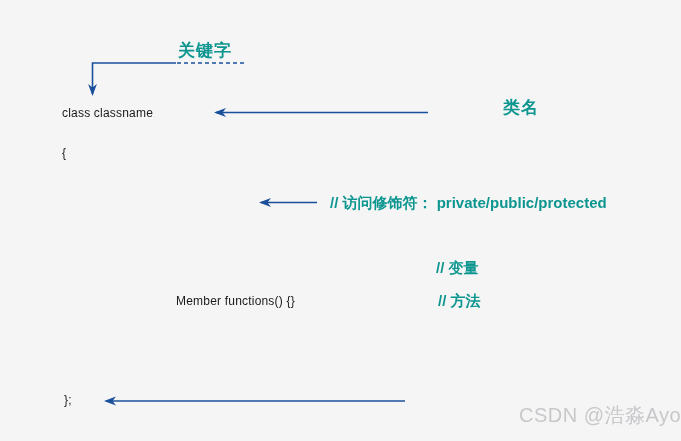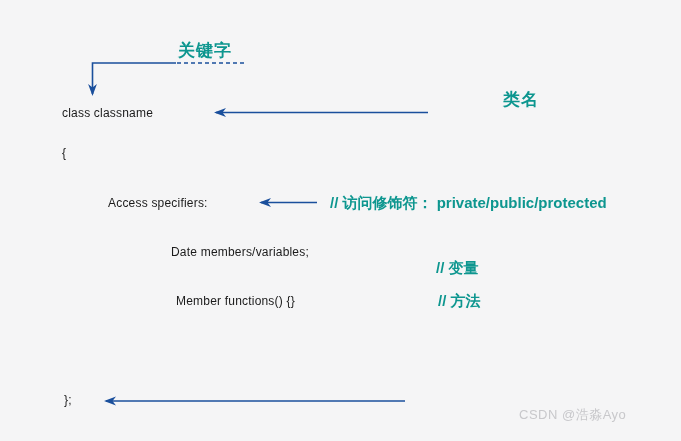--- a/index.html
+++ b/index.html
@@ -22,21 +22,21 @@
     letter-spacing: 0.2px;
   }
   .teal {
     color: var(--teal, #0d968f);
     font-weight: bold;
   }
   .cjk-label { font-size: 17px; line-height: 20px; letter-spacing: 1px; }
   .comment   { font-size: 15px; line-height: 19px; }
   .watermark {
     color: var(--watermark, #c8c8cb);
-    font-size: 13px;
+    font-size: 20px;
     line-height: 22px;
     letter-spacing: 0.5px;
     font-weight: normal;
   }
   svg.overlay {
     position: absolute;
     left: 0; top: 0;
     width: 681px; height: 441px;
     pointer-events: none;
   }
@@ -61,29 +61,27 @@
 
     <path d="M317,202.5 H261" fill="none" stroke-width="1.6" marker-end="url(#ah)" stroke="#1a4f9c"></path>
 
     <path d="M405,401 H106" fill="none" stroke-width="1.6" marker-end="url(#ah)" stroke="#1a4f9c"></path>
   </svg>
 
   <div class="abs teal cjk-label" style="left:178px; top:41px;">关键字</div>
 
   <div class="abs code" style="left:62px; top:104px;">class classname</div>
 
-  <div class="abs teal cjk-label" style="left:503px; top:90px;">类名</div>
+  <div class="abs teal cjk-label" style="left:503px; top:98px;">类名</div>
 
   <div class="abs code" style="left:62px; top:144px;">{</div>
 
-  <div class="abs code" style="left:108px; top:194px;">Access specifiers:</div>
 
   <div class="abs teal comment" style="left:330px; top:193px;">// 访问修饰符： private/public/protected</div>
 
-  <div class="abs code" style="left:171px; top:243px;">Date members/variables;</div>
 
   <div class="abs teal comment" style="left:436px; top:258px;">// 变量</div>
 
   <div class="abs code" style="left:176px; top:292px;">Member functions() {}</div>
 
   <div class="abs teal comment" style="left:438px; top:291px;">// 方法</div>
 
   <div class="abs code" style="left:64px; top:391px;">};</div>
 
 

